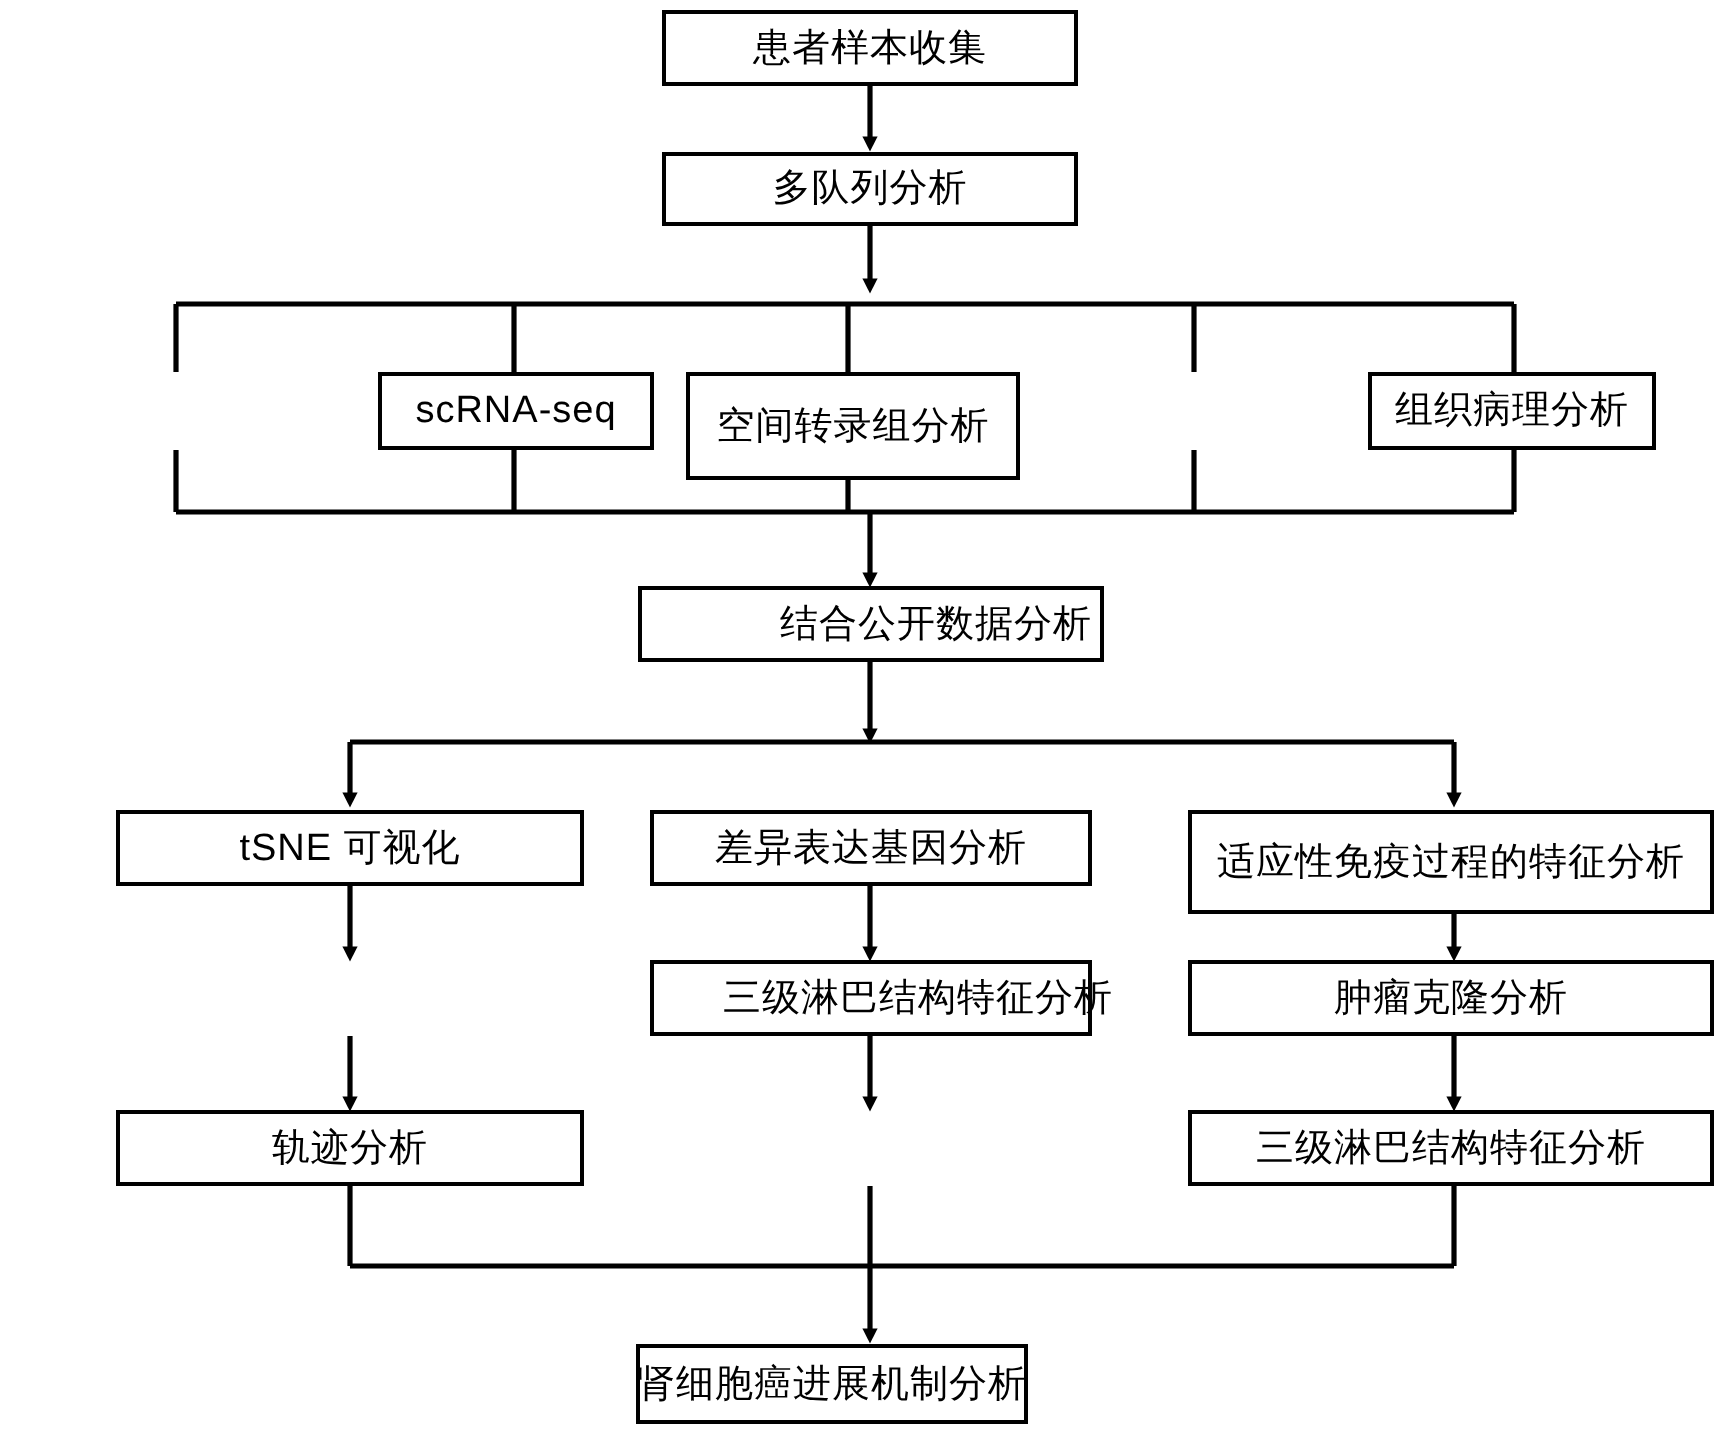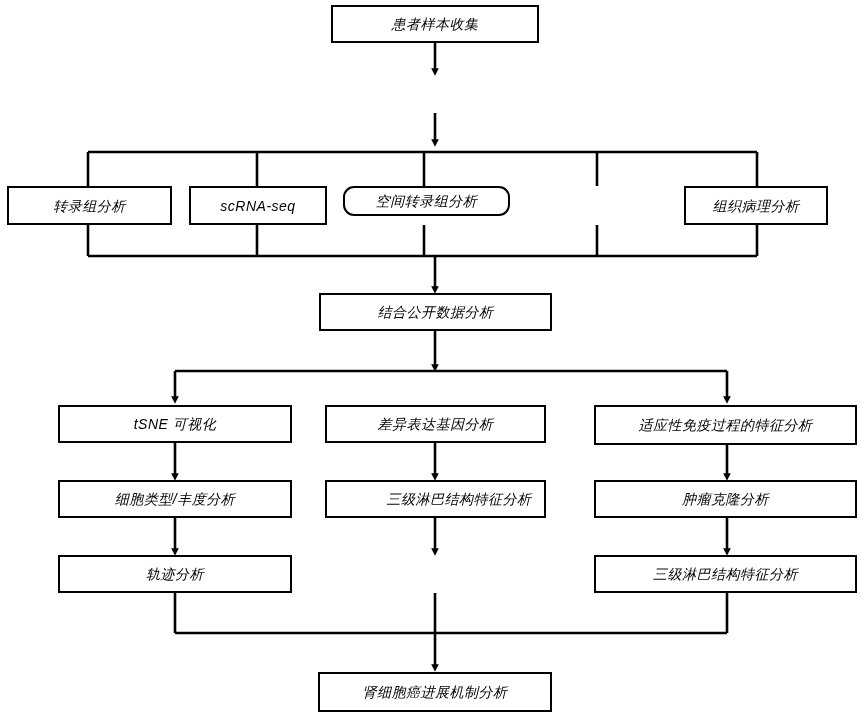--- a/index.html
+++ b/index.html
@@ -27,26 +27,25 @@
   }
   .node {
     position: absolute;
     box-sizing: border-box;
     border: 2px solid #000000;
     background: #ffffff;
     display: flex;
     align-items: center;
     justify-content: center;
     color: #000000;
-    font-size: 14px;
+    font-size: 19px;
     line-height: 1;
     letter-spacing: 0.5px;
     white-space: nowrap;
     z-index: 2;
-    font-style: italic;
   }
   .node .lbl {
     display: block;
     padding: 0 4px;
   }
 </style>
 </head>
 <body>
 
 <div id="canvas">
@@ -113,72 +112,69 @@
       <line x1="727" y1="593" x2="727" y2="633" stroke="#000000" stroke-width="2.6"></line>
       <line x1="175" y1="633" x2="727" y2="633" stroke="#000000" stroke-width="2.6"></line>
       <line x1="435" y1="633" x2="435" y2="668" stroke="#000000" stroke-width="2.6" marker-end="url(#arrowhead)"></line>
     </g>
   </svg>
 
   <div class="node" style="left:331px; top:5px; width:208px; height:38px;">
     <span class="lbl">患者样本收集</span>
   </div>
 
+  <div class="node" style="left:331px; top:76px; width:208px; height:37px;">
+    <span class="lbl">多队列分析</span>
+  </div>
 
-  <div class="node" style="left:7px; top:186px; width:165px; height:39px;">
-    <span class="lbl">转录组分析</span>
-  </div>
 
   <div class="node" style="left:189px; top:186px; width:138px; height:39px;">
     <span class="lbl">scRNA-seq</span>
   </div>
 
-  <div class="node" style="left:343px; top:186px; width:167px; height:30px;border-radius:11px;">
+  <div class="node" style="left:343px; top:186px; width:167px; height:54px;">
     <span class="lbl">空间转录组分析</span>
   </div>
 
 
   <div class="node" style="left:684px; top:186px; width:144px; height:39px;">
     <span class="lbl">组织病理分析</span>
   </div>
 
-  <div class="node" style="left:319px; top:293px; width:233px; height:38px;">
+  <div class="node" style="left:319px; top:293px; width:233px; height:38px;justify-content:flex-end;">
     <span class="lbl">结合公开数据分析</span>
   </div>
 
   <div class="node" style="left:58px; top:405px; width:234px; height:38px;">
     <span class="lbl">tSNE 可视化</span>
   </div>
 
-  <div class="node" style="left:58px; top:480px; width:234px; height:38px;">
-    <span class="lbl">细胞类型/丰度分析</span>
-  </div>
 
   <div class="node" style="left:58px; top:555px; width:234px; height:38px;">
     <span class="lbl">轨迹分析</span>
   </div>
 
   <div class="node" style="left:325px; top:405px; width:221px; height:38px;">
     <span class="lbl">差异表达基因分析</span>
   </div>
 
   <div class="node" style="left:325px; top:480px; width:221px; height:38px;padding-left:47px;">
     <span class="lbl">三级淋巴结构特征分析</span>
   </div>
 
 
-  <div class="node" style="left:594px; top:405px; width:263px; height:40px;">
+  <div class="node" style="left:594px; top:405px; width:263px; height:52px;">
     <span class="lbl">适应性免疫过程的特征分析</span>
   </div>
 
   <div class="node" style="left:594px; top:480px; width:263px; height:38px;justify-content:center;">
     <span class="lbl">肿瘤克隆分析</span>
   </div>
 
   <div class="node" style="left:594px; top:555px; width:263px; height:38px;">
     <span class="lbl">三级淋巴结构特征分析</span>
   </div>
 
-  <div class="node" style="left:318px; top:672px; width:234px; height:40px;">
+  <div class="node" style="left:318px; top:672px; width:196px; height:40px;">
     <span class="lbl">肾细胞癌进展机制分析</span>
   </div>
 
 </div>
 
 </body></html>

